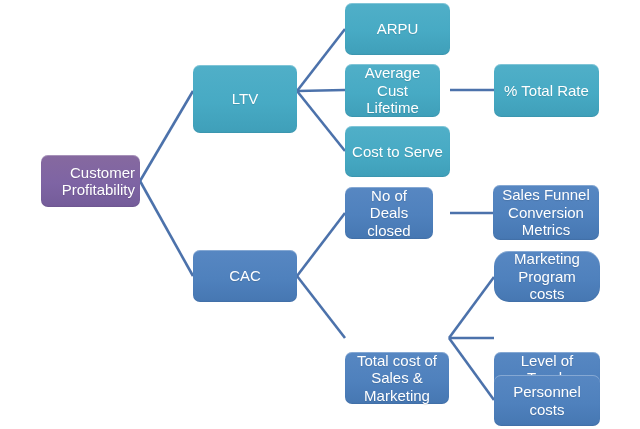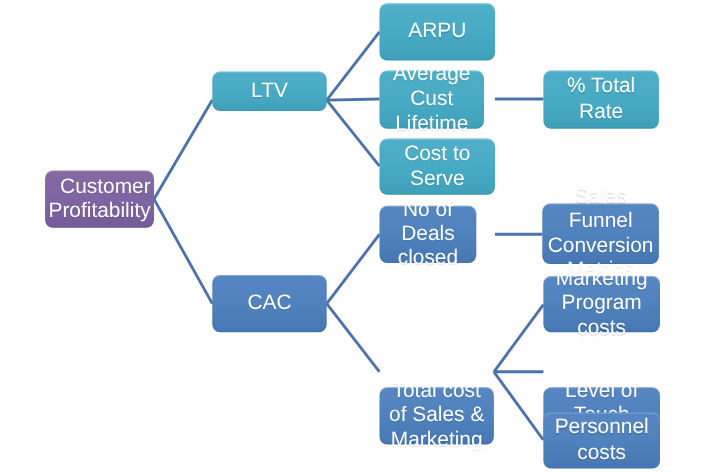--- a/index.html
+++ b/index.html
@@ -27,21 +27,21 @@
     stroke-width: 2.6;
     fill: none;
   }
   .node {
     position: absolute;
     display: flex;
     align-items: center;
     justify-content: center;
     text-align: center;
     color: #ffffff;
-    font-size: 19px;
+    font-size: 15px;
     line-height: 1.16;
     border-radius: 7px;
     padding: 14px 5px;
     box-sizing: border-box;
     box-shadow: inset 0 1px 0 rgba(255,255,255,0.28), inset 0 -1px 1px rgba(0,0,0,0.06);
     text-shadow: 0 1px 1px rgba(0,0,0,0.12);
   }
   .node.purple {
     background: linear-gradient(180deg, #86699f 0%, var(--purple, #7E64A4) 55%, #745C99 100%);
     text-align: right;
@@ -71,21 +71,21 @@
     <line class="edge" x1="450" y1="213" x2="493" y2="213"></line>
     <line class="edge" x1="449" y1="338" x2="494" y2="277"></line>
     <line class="edge" x1="449" y1="338" x2="494" y2="338"></line>
     <line class="edge" x1="449" y1="338" x2="494" y2="400"></line>
   </svg>
 
   <div class="node purple" style="left:41px; top:155px; width:99px; height:52px;">
     <span class="lbl">Customer Profitability</span>
   </div>
 
-  <div class="node teal" style="left:193px; top:65px; width:104px; height:36px;">
+  <div class="node teal" style="left:193px; top:65px; width:104px; height:68px;">
     <span class="lbl">LTV</span>
   </div>
 
   <div class="node teal" style="left:345px; top:3px; width:105px; height:52px;">
     <span class="lbl">ARPU</span>
   </div>
 
   <div class="node teal" style="left:345px; top:64px; width:95px; height:53px;">
     <span class="lbl">Average Cust Lifetime</span>
   </div>
@@ -107,21 +107,21 @@
   </div>
 
   <div class="node blue" style="left:493px; top:185px; width:106px; height:55px;">
     <span class="lbl">Sales Funnel Conversion Metrics</span>
   </div>
 
   <div class="node blue" style="left:345px; top:312px; width:104px; height:52px;margin-top:40px;">
     <span class="lbl">Total cost of Sales &amp; Marketing</span>
   </div>
 
-  <div class="node blue" style="left:494px; top:251px; width:106px; height:51px;">
+  <div class="node blue" style="left:494px; top:251px; width:106px; height:51px;border-radius:15px;">
     <span class="lbl">Marketing Program costs</span>
   </div>
 
   <div class="node blue" style="left:494px; top:312px; width:106px; height:52px;margin-top:40px;">
     <span class="lbl">Level of Touch Required</span>
   </div>
 
   <div class="node blue" style="left:494px; top:375px; width:106px; height:51px;">
     <span class="lbl">Personnel costs</span>
   </div>

